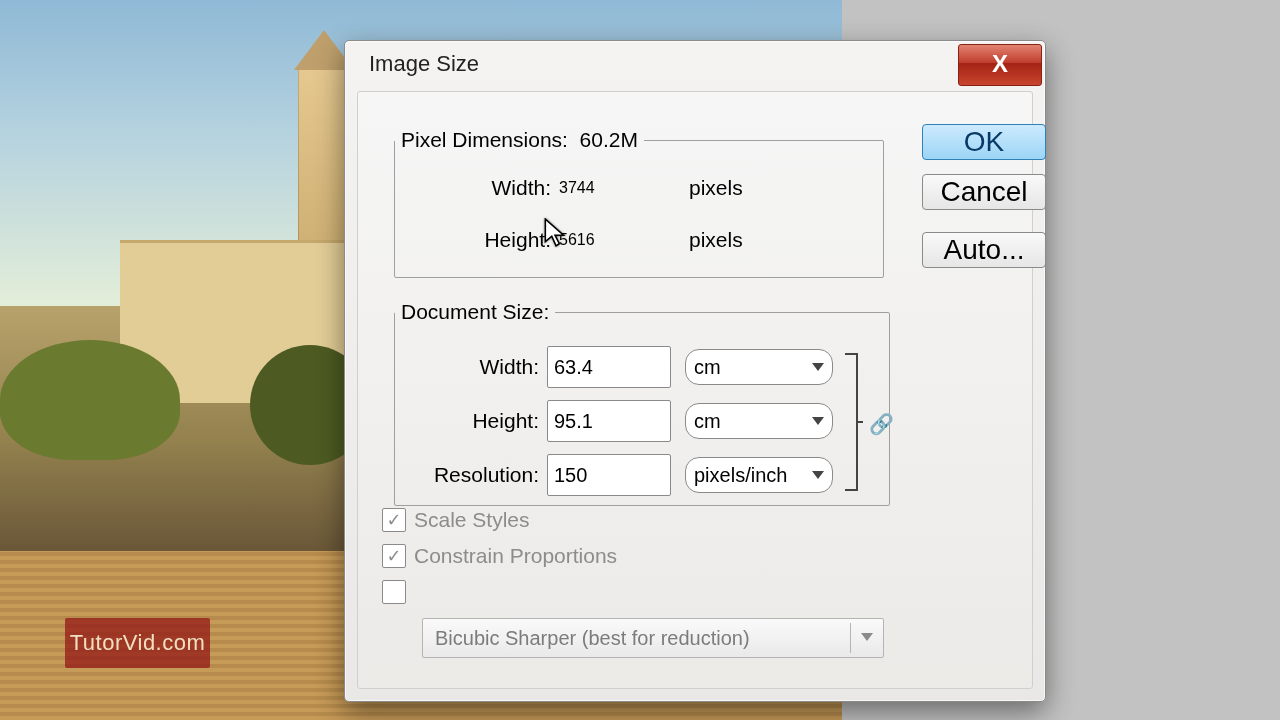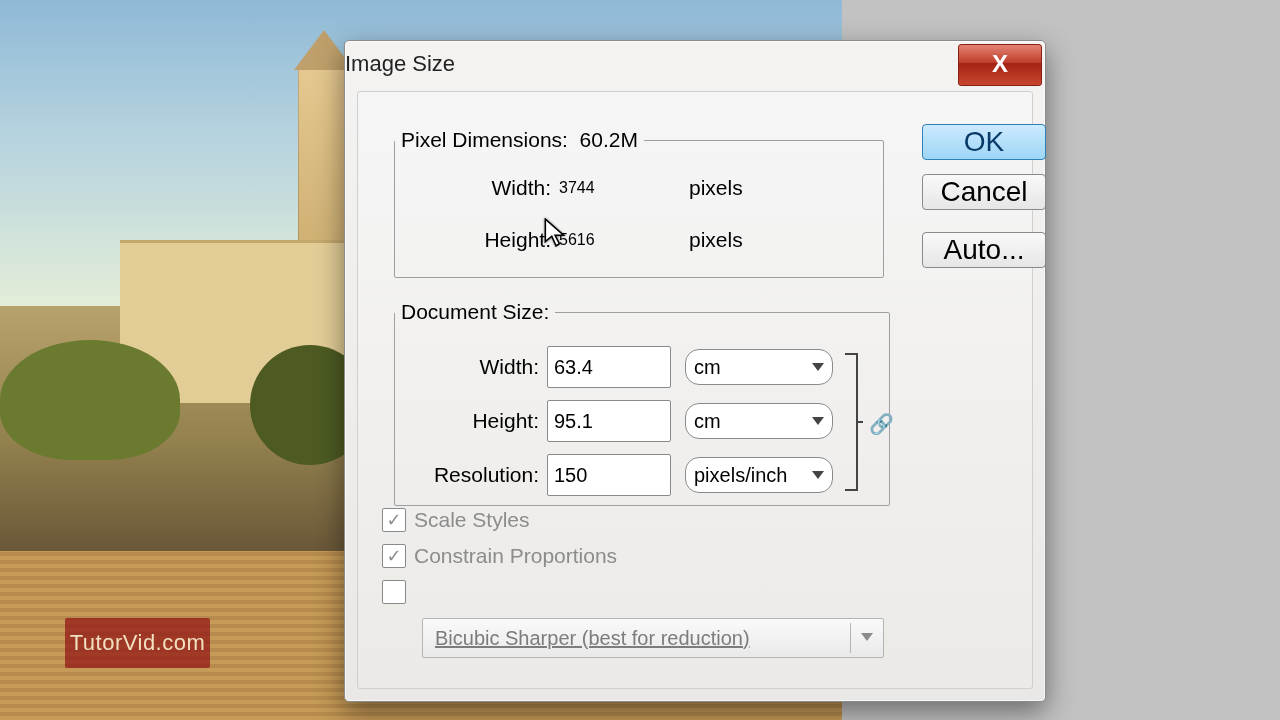--- a/index.html
+++ b/index.html
@@ -24,21 +24,21 @@
   .watermark{position:absolute;left:65px;top:618px;width:145px;height:50px;
              background:rgba(150,30,25,.78);color:#f1e0c0;font-size:22px;line-height:50px;
              text-align:center;border-radius:2px;letter-spacing:.5px;}
 
   
   .dialog{position:absolute;left:344px;top:40px;width:700px;height:660px;
           background:linear-gradient(180deg,#f4f3f2,#e9e8e6);
           border:1px solid #8b8b8b;border-radius:5px;
           box-shadow:0 0 0 1px rgba(255,255,255,.6) inset,0 10px 28px rgba(0,0,0,.45);}
   .titlebar{height:46px;display:flex;align-items:center;}
-  .title{font-size:22px;color:#222;}
+  .title{font-size:22px;color:#222;margin-left:24px;}
   .closebtn{position:absolute;right:3px;top:3px;width:82px;height:40px;
             background:linear-gradient(180deg,#e28372,#c03c2b 45%,#a32314 46%,#c8452e);
             border:1px solid #872015;border-radius:3px;color:#fff;text-align:center;line-height:38px;font-size:24px;font-weight:bold;cursor:pointer;}
   .body{position:absolute;left:12px;top:50px;right:12px;bottom:12px;
         background:linear-gradient(180deg,#f6f6f6,#eceae7);border:1px solid #cfcfcf;border-radius:3px;}
   fieldset{position:absolute;border:1px solid #9f9f9f;border-radius:2px;margin:12px;padding:0;}
   legend{padding:0 6px;font-size:21px;color:#000;}
   .pdim{left:24px;top:24px;width:488px;height:148px;}
   .docsize{left:24px;top:196px;width:494px;height:204px;}
   .row{position:absolute;display:flex;align-items:center;}
@@ -49,21 +49,21 @@
   .sel{position:relative;width:138px;height:34px;border:1px solid #8a8a8a;background:#fff;border-radius:14px;display:flex;align-items:center;padding-left:8px;font-size:20px;cursor:pointer;}
   .sel .arrow{position:absolute;right:8px;top:13px;width:0;height:0;border-left:6px solid transparent;border-right:6px solid transparent;border-top:8px solid #444;}
   .bracket{position:absolute;left:448px;top:28px;width:20px;height:140px;}
   .bracket svg{width:20px;height:140px;}
   .link-icon{position:absolute;left:474px;top:88px;font-size:20px;color:#6b6b6b;}
   
   .chkrow{position:absolute;left:24px;display:flex;align-items:center;font-size:21px;}
   .chk{width:22px;height:22px;border:1px solid #8a8a8a;background:#fff;margin-right:8px;display:flex;align-items:center;justify-content:center;color:#8c8c8c;border-radius:2px;}
   .chk.on:before{content:"✓";font-size:18px;line-height:18px;}
   .disabled{color:#8c8c8c;}
-  .resample-sel{position:absolute;left:64px;top:526px;width:448px;height:38px;border:1px solid #b4b4b4;background:linear-gradient(#fafafa,#e9e9e9);border-radius:2px;display:flex;align-items:center;padding-left:12px;font-size:20px;color:#7c7c7c;text-decoration:underline;}
+  .resample-sel{position:absolute;left:64px;top:526px;width:448px;height:38px;border:1px solid #b4b4b4;background:linear-gradient(#fafafa,#e9e9e9);border-radius:2px;display:flex;align-items:center;padding-left:12px;font-size:20px;color:#7c7c7c;}
   .resample-sel .arrow{position:absolute;right:10px;top:14px;width:0;height:0;border-left:6px solid transparent;border-right:6px solid transparent;border-top:8px solid #8a8a8a;}
   .resample-sel .sep{position:absolute;right:32px;top:4px;bottom:4px;width:1px;background:#b4b4b4;}
 
   
   .btncol{position:absolute;right:22px;top:32px;width:124px;}
   .btn{width:124px;height:36px;margin-bottom:14px;border:1px solid #8a8a8a;border-radius:4px;
        background:linear-gradient(#f9f9f9,#e6e6e6);font-size:28px;cursor:pointer;margin-left:36px;}
   .btn.ok{background:linear-gradient(#cdeafe,#9cd5f6);border-color:#2e82b8;color:#083a67;}
 
   

